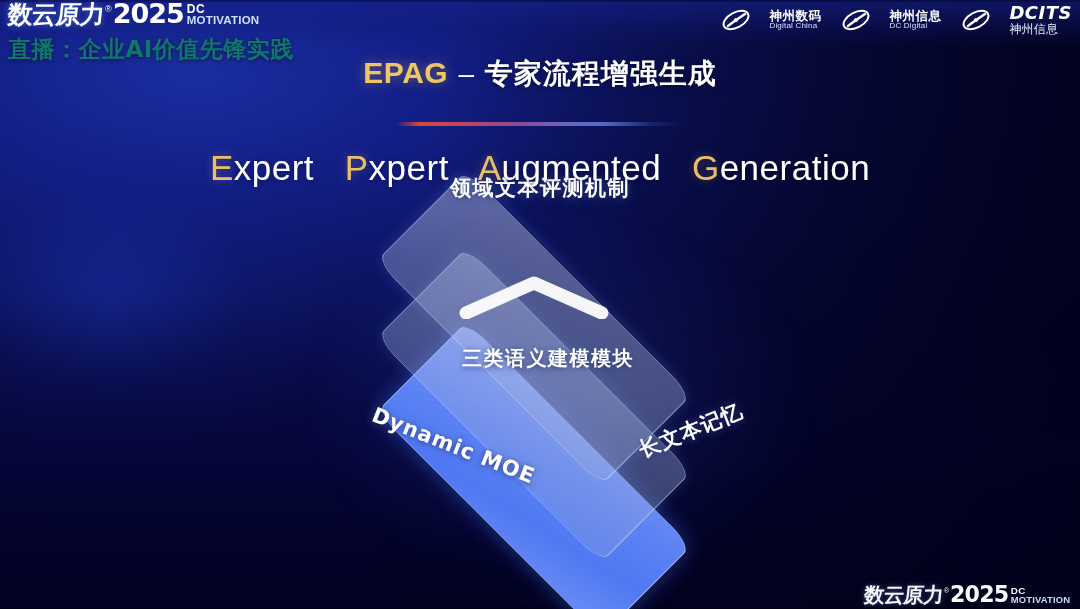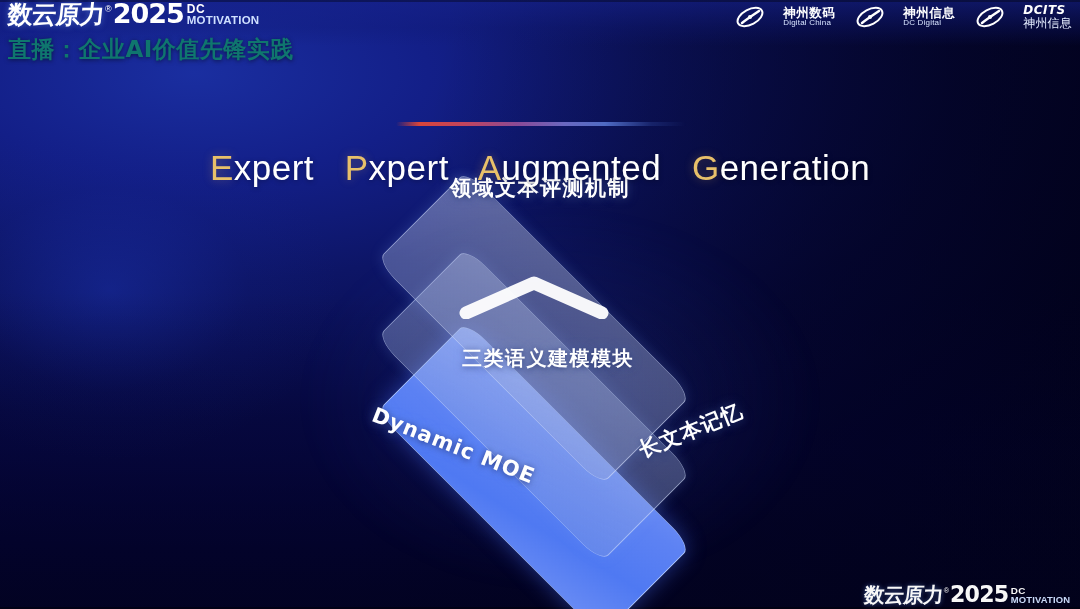--- a/index.html
+++ b/index.html
@@ -143,21 +143,21 @@
     letter-spacing: 0.5px;
     font-family: "DejaVu Sans", "Liberation Sans", sans-serif;
   }
   .partner-en {
     font-size: 8px;
     font-weight: normal;
     letter-spacing: 0.2px;
     color: #d8e4ff;
   }
   .partner-cn.big {
-    font-size: 12px;
+    font-size: 18px;
     font-style: italic;
     letter-spacing: 0.5px;
   }
   .partner-en.big {
     font-size: 12px;
     color: #e6eeff;
   }
 
   
   .headline {
@@ -387,20 +387,25 @@
         <circle cx="30" cy="26" r="4" fill="#ffffff"></circle>
       </svg>
       <span class="partner-text">
         <span class="partner-cn big">DCITS</span>
         <span class="partner-en big">神州信息</span>
       </span>
     </div>
 
   </div>
 
+  <div class="headline">
+    <span class="epag">EPAG</span>
+    <span class="dash">–</span>
+    <span class="cn">专家流程增强生成</span>
+  </div>
 
   <div class="divider"></div>
 
   <div class="subtitle">
     <span><span class="cap">E</span><span class="rest">xpert</span></span>
     <span class="rest">&nbsp;</span>
     <span><span class="cap">P</span><span class="rest">xpert</span></span>
     <span class="rest">&nbsp;</span>
     <span><span class="cap">A</span><span class="rest">ugmented</span></span>
     <span class="rest">&nbsp;</span>

